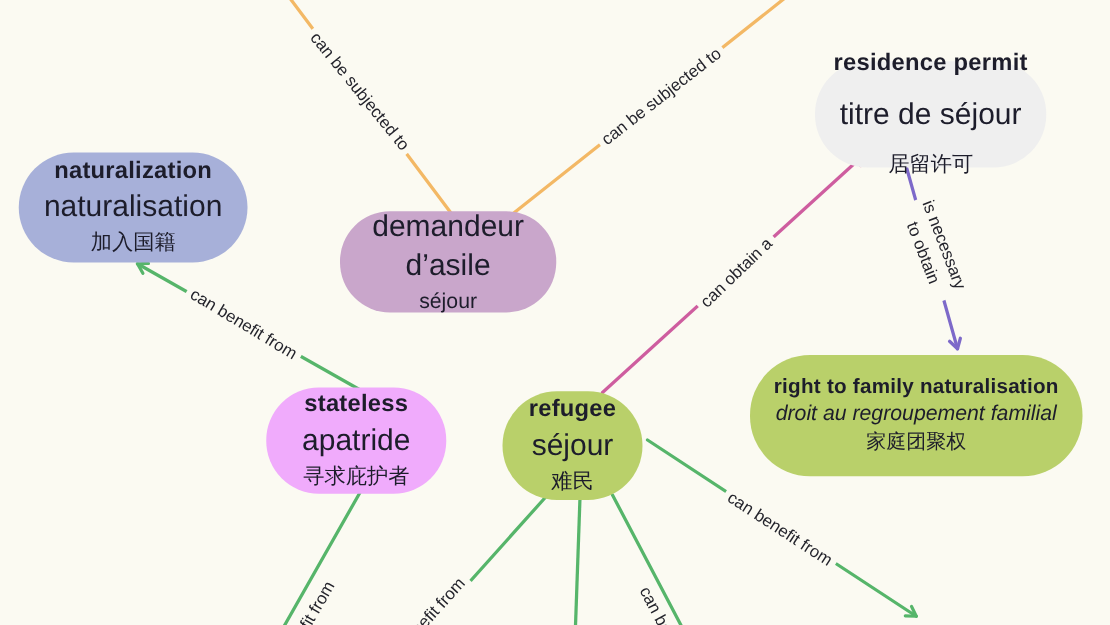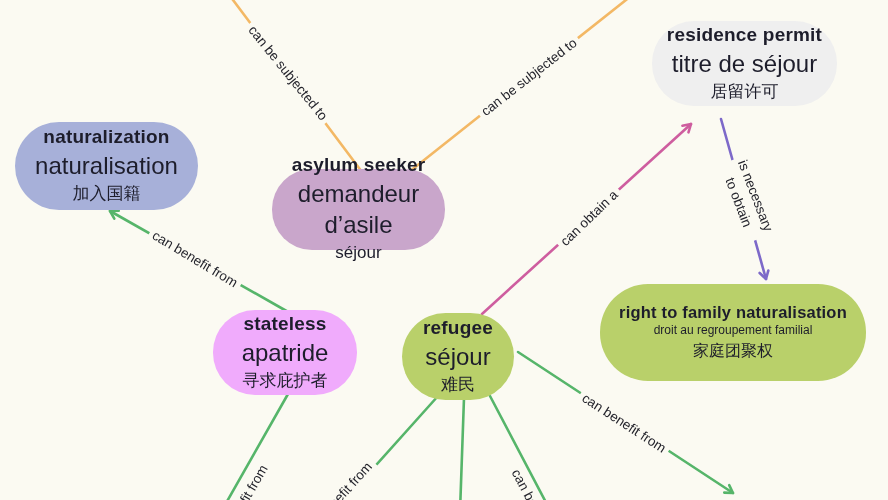--- a/index.html
+++ b/index.html
@@ -27,26 +27,26 @@
     position:absolute;display:flex;flex-direction:column;
     justify-content:center;align-items:center;text-align:center;
     color:#1d1d2b;padding:0 6px;box-sizing:border-box;
   }
   .node .term{font-size:19px;font-weight:700;line-height:1.3;letter-spacing:.2px;}
   .node .fr{font-size:24px;line-height:1.3;}
   .node .zh{font-size:17px;line-height:1.5;}
 
   .n-naturalization{left:15px;top:122px;width:183px;height:88px;background:#a7b0d9;border-radius:44px;}
   .n-asylum{left:272px;top:169px;width:173px;height:81px;background:#c9a6cb;border-radius:40px;}
-  .n-permit{left:652px;top:21px;width:185px;height:85px;background:#efefef;border-radius:42px;}
+  .n-permit{left:652px;top:49px;width:185px;height:85px;background:#efefef;border-radius:42px;gap:12px;}
   .n-stateless{left:213px;top:310px;width:144px;height:85px;background:#f0abfc;border-radius:42px;}
   .n-refugee{left:402px;top:313px;width:112px;height:87px;background:#b9d06a;border-radius:44px;}
   .n-family{left:600px;top:284px;width:266px;height:97px;background:#b9d06a;border-radius:48px;}
   .n-family .term{font-size:16.5px;white-space:nowrap;}
-  .n-family .fr{font-size:12px;max-width:232px;}
+  .n-family .fr{font-size:17px;max-width:232px;font-style:italic;}
   .n-family .zh{font-size:16px;}
 </style>
 </head>
 <body>
 
 <div class="canvas">
 
   <svg class="edges" width="888" height="500" viewBox="0 0 888 500" aria-hidden="true">
     <defs>
       <marker id="arr-pink" markerUnits="userSpaceOnUse" markerWidth="15" markerHeight="15" refX="10" refY="7" orient="auto">
@@ -92,21 +92,20 @@
 
   <div class="edge-label" style="left:624px;top:423px;--r:33deg">can benefit from</div>
 
   <div class="node n-naturalization">
     <div class="term">naturalization</div>
     <div class="fr">naturalisation</div>
     <div class="zh">加入国籍</div>
   </div>
 
   <div class="node n-asylum">
-    <div class="term">asylum seeker</div>
     <div class="fr">demandeur d’asile</div>
     <div class="zh">séjour</div>
   </div>
 
   <div class="node n-permit">
     <div class="term">residence permit</div>
     <div class="fr">titre de séjour</div>
     <div class="zh">居留许可</div>
   </div>
 

